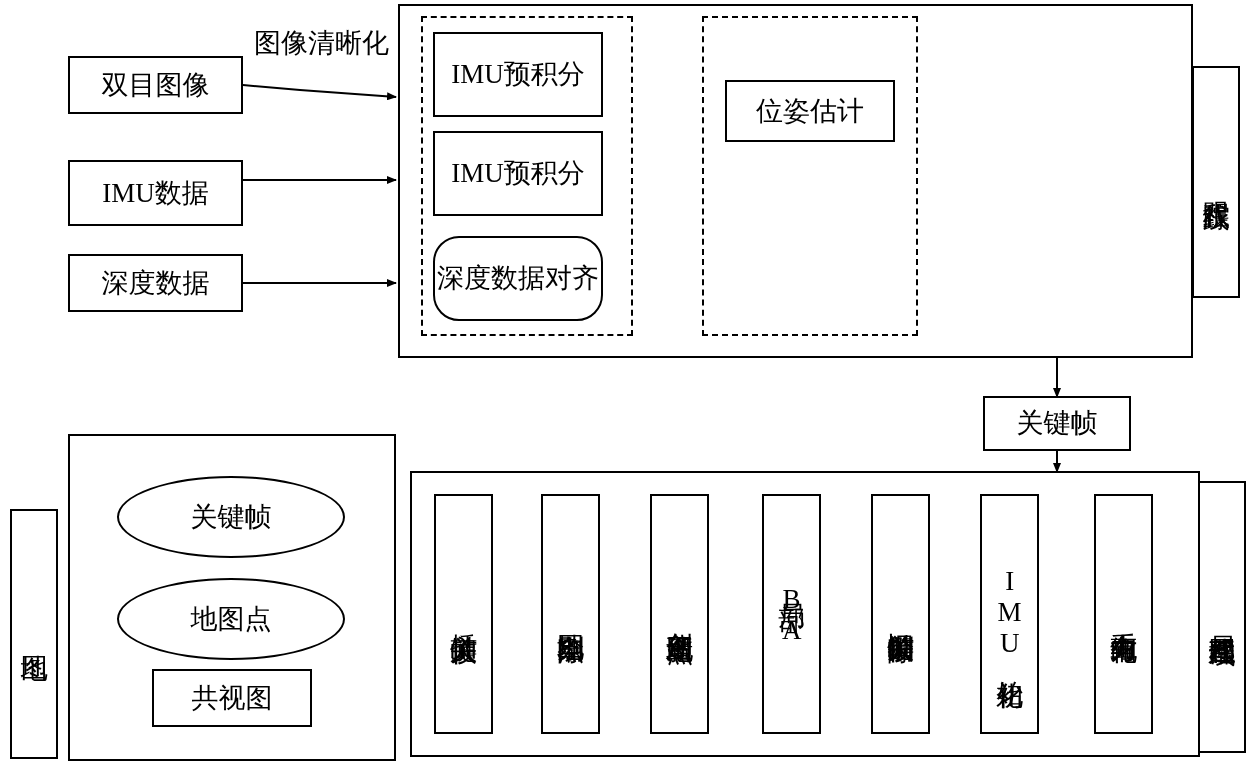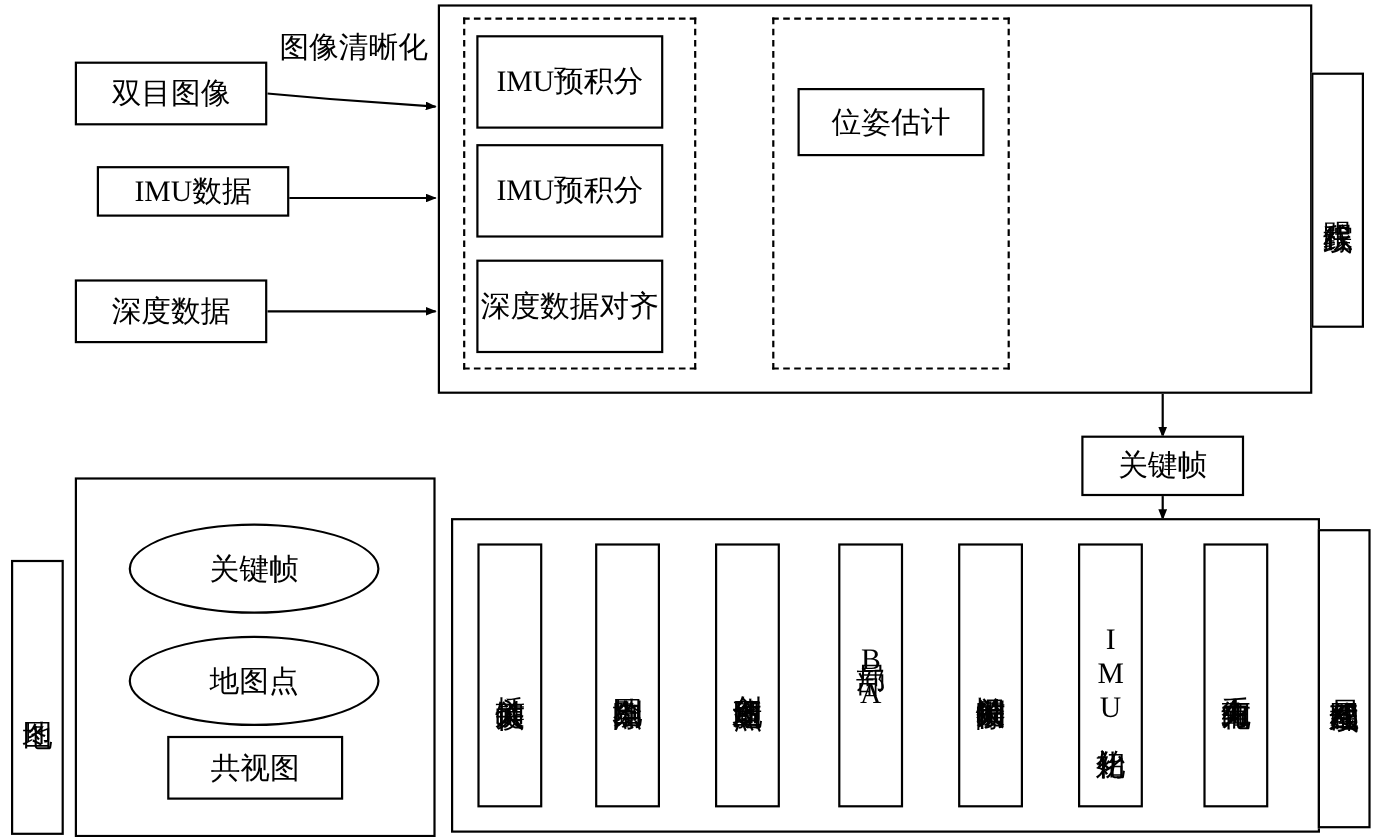--- a/index.html
+++ b/index.html
@@ -89,21 +89,21 @@
 
     <path d="M1057,358 L1057,397" stroke="#000000" stroke-width="2" fill="none" marker-end="url(#ah)"></path>
 
     <path d="M1057,450 L1057,472" stroke="#000000" stroke-width="2" fill="none" marker-end="url(#ah)"></path>
   </svg>
 
   <div class="box f27" style="left:68px; top:56px; width:175px; height:58px;">
     <span>双目图像</span>
   </div>
 
-  <div class="box f27" style="left:68px; top:151px; width:175px; height:46px;margin-left:20px;">
+  <div class="box f27" style="left:68px; top:160px; width:175px; height:66px;">
     <span>IMU数据</span>
   </div>
 
   <div class="box f27" style="left:68px; top:254px; width:175px; height:58px;">
     <span>深度数据</span>
   </div>
 
   <div class="plain f27" style="left:254px; top:3px; width:135px; height:80px;">
     <span>图像清晰化</span>
   </div>
@@ -113,21 +113,21 @@
   <div class="box dashed" style="left:421px; top:16px; width:212px; height:320px;"></div>
 
   <div class="box f27" style="left:433px; top:32px; width:170px; height:85px;">
     <span>IMU预积分</span>
   </div>
 
   <div class="box f27" style="left:433px; top:131px; width:170px; height:85px;text-align:center;">
     <span>IMU预积分</span>
   </div>
 
-  <div class="box f27" style="left:433px; top:236px; width:170px; height:85px;">
+  <div class="box f27" style="left:433px; top:236px; width:170px; height:85px;border-radius:26px;">
     <span>深度数据对齐</span>
   </div>
 
   <div class="box dashed" style="left:702px; top:16px; width:216px; height:320px;"></div>
 
   <div class="box f27" style="left:725px; top:80px; width:170px; height:62px;">
     <span>位姿估计</span>
   </div>
 
 

